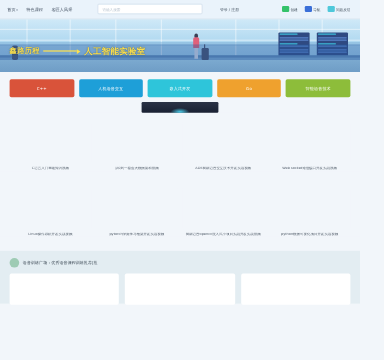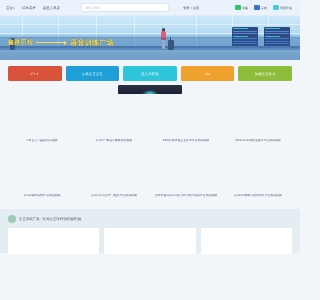--- a/index.html
+++ b/index.html
@@ -303,21 +303,21 @@
     </div>
   <div class="person2"></div>
 
   <div class="hero-band"></div>
   <div class="hero-text">
     <span class="hero-t1">鑫路历程</span>
     <span class="arrow-line">
       <span class="ln"></span>
         <span class="hd"></span>
     </span>
-    <span class="hero-t2">语音训练广场</span>
+    <span class="hero-t2">人工智能实验室</span>
   </div>
 </div>
 
 <div class="btnrow">
   <button class="cbtn" style="background:#d9533a">C++</button>
   <button class="cbtn" style="background:#1e9fd8">人机语音交互</button>
   <button class="cbtn" style="background:#2ec5da">嵌入式开发</button>
   <button class="cbtn" style="background:#efa12e">Go</button>
   <button class="cbtn" style="background:#8dbd3a">智能语音技术</button>
 </div>

